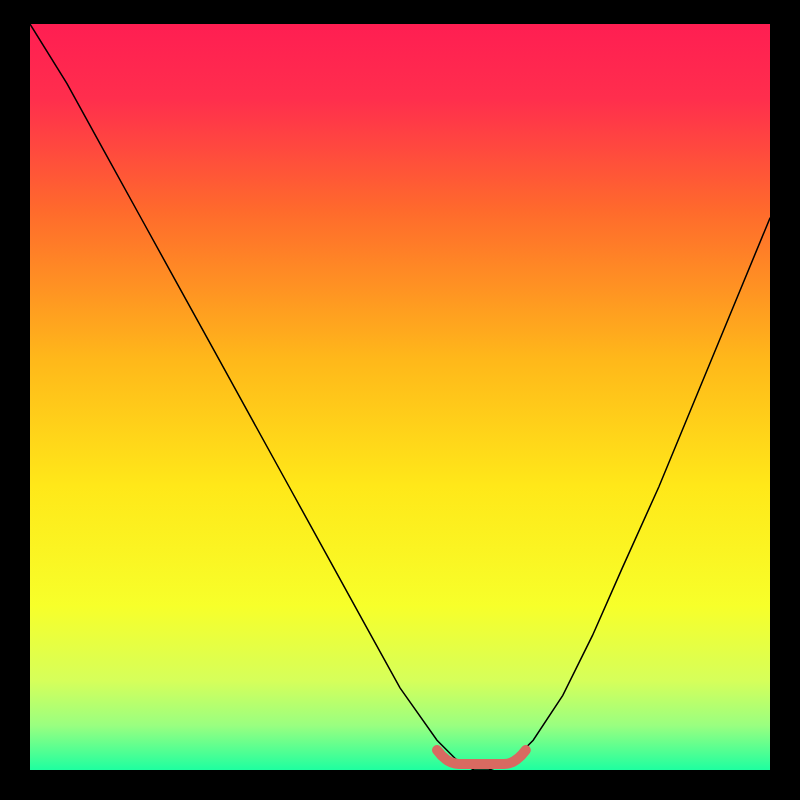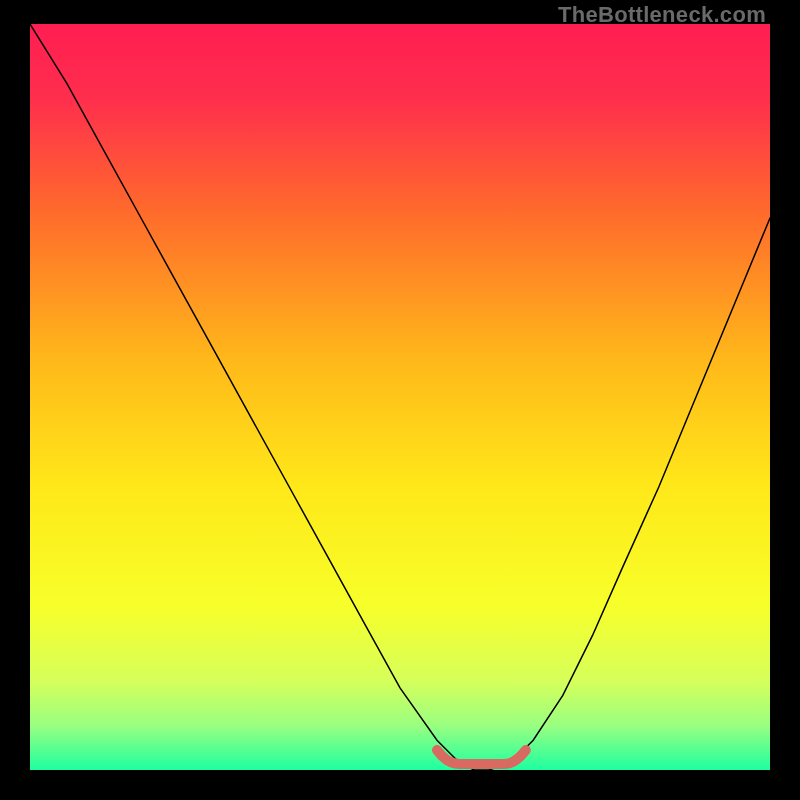--- a/index.html
+++ b/index.html
@@ -58,21 +58,20 @@
   .bottom-band {
     fill: none;
     stroke-linecap: round;
   }
 </style>
 </head>
 <body>
 
 <div class="stage">
 
-  <div class="watermark">TheBottleneck.com</div>
 
   <div class="plot-box">
 
     <svg class="gradient-bg" viewBox="0 0 740 746" preserveAspectRatio="none">
       <defs>
         <linearGradient id="bg-grad" x1="0" y1="0" x2="0" y2="1">
             <stop offset="0.0%" stop-color="#ff1e52"></stop>
             <stop offset="10.0%" stop-color="#ff2e4d"></stop>
             <stop offset="25.0%" stop-color="#ff6a2c"></stop>
             <stop offset="45.0%" stop-color="#ffb81a"></stop>

